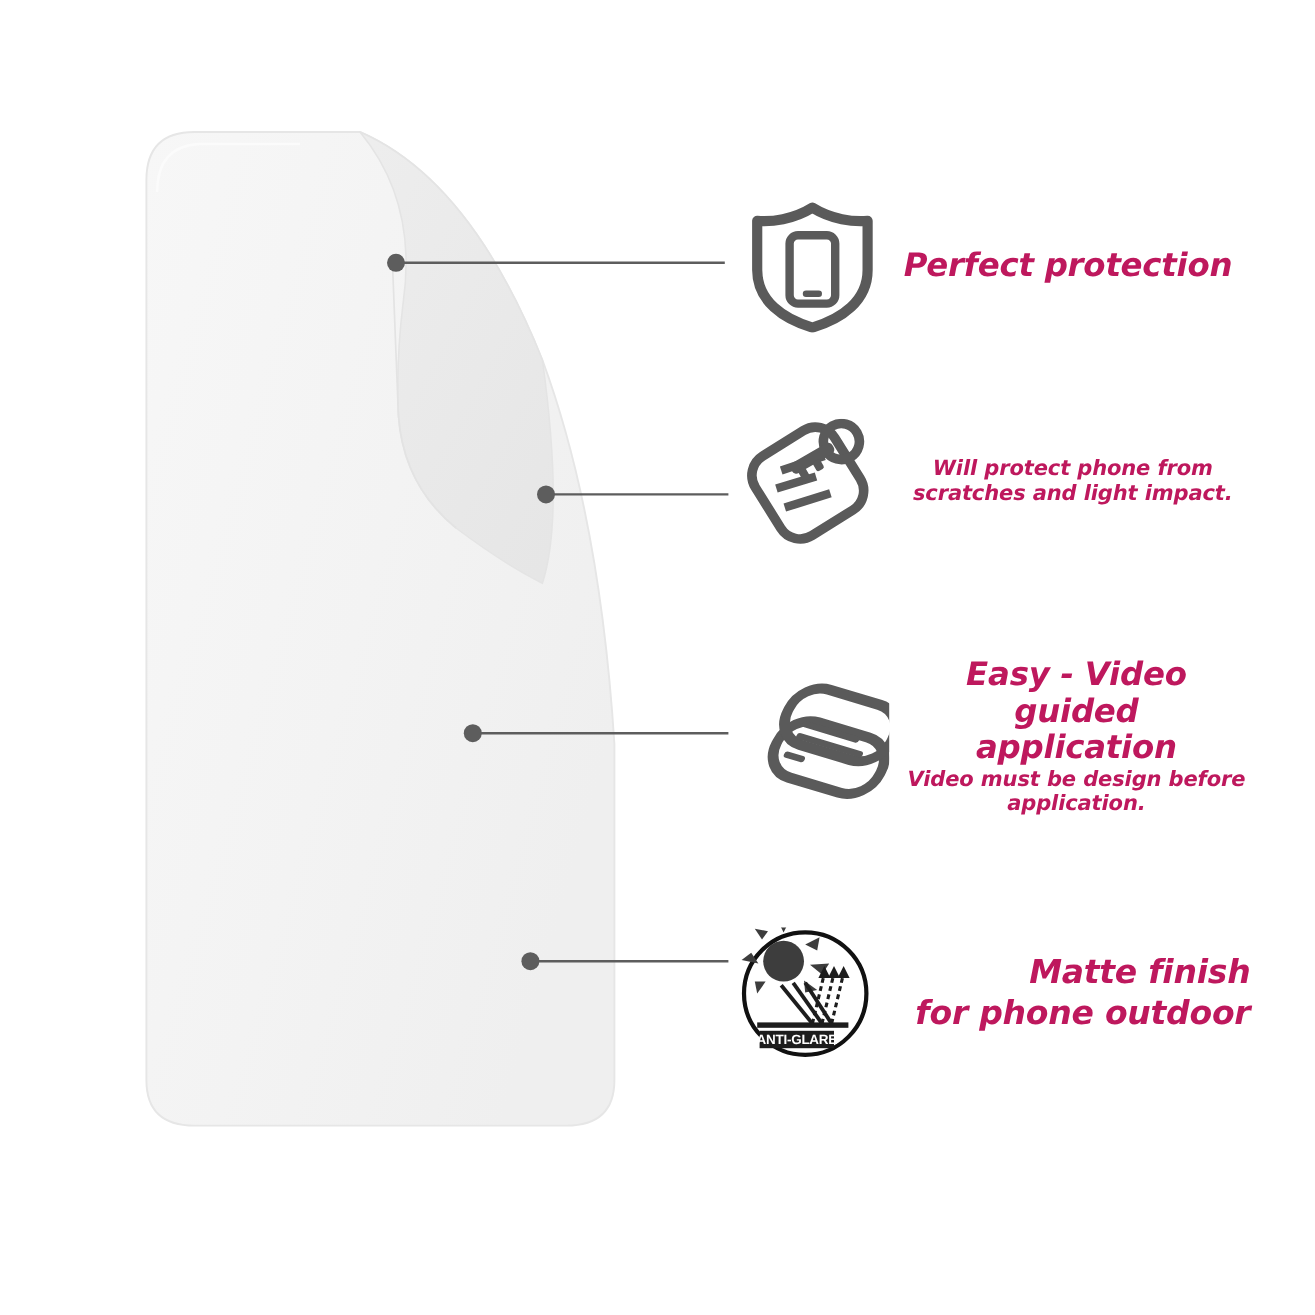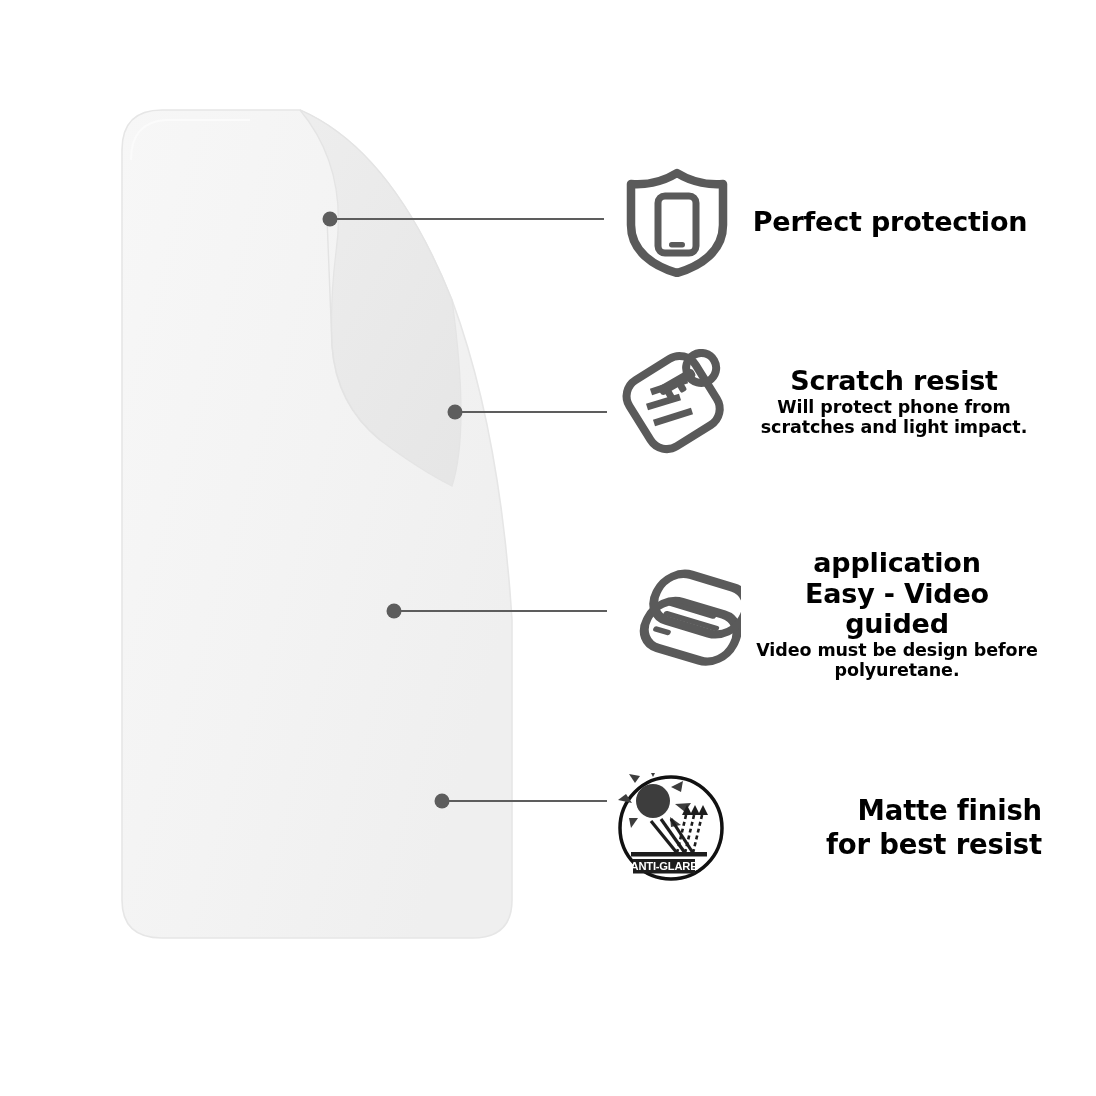--- a/index.html
+++ b/index.html
@@ -49,22 +49,23 @@
   .feature-icon {
     flex: 0 0 auto;
     display: flex;
     align-items: center;
     justify-content: center;
     text-align: right;
   }
   .feature-text {
     flex: 1 1 auto;
     text-align: center;
-    color: #000000;
+    color: #be185d;
     line-height: 1.13;
+    font-style: italic;
   }
   .ft-title {
     font-weight: bold;
     font-size: 27px;
     letter-spacing: -0.2px;
     white-space: nowrap;
   }
   .ft-title.wrap {
     white-space: normal;
   }
@@ -194,21 +195,20 @@
         </g>
         <g transform="rotate(-30 78 30)">
           <circle cx="88" cy="23" r="15" fill="none" stroke="#5a5a5a" stroke-width="8"></circle>
           <rect x="40" y="18" width="40" height="10" rx="4" fill="#5a5a5a"></rect>
           <rect x="44" y="26" width="7" height="10" rx="2" fill="#5a5a5a"></rect>
           <rect x="58" y="26" width="7" height="9" rx="2" fill="#5a5a5a"></rect>
         </g>
       </svg>
     </div>
     <div class="feature-text">
-      <div class="ft-title">Scratch resist</div>
       <div class="ft-sub">
         <span class="ft-line">Will protect phone from</span>
         <span class="ft-line">scratches and light impact.</span>
       </div>
     </div>
   </div>
 
   <div class="feature-row" id="row-easy">
     <div class="feature-icon">
       <svg width="118" height="110" viewBox="0 0 118 110">
@@ -218,26 +218,26 @@
           <g stroke="#5a5a5a" stroke-width="5" stroke-linecap="round">
             <line x1="62" y1="26" x2="104" y2="26"></line>
             <line x1="62" y1="36" x2="112" y2="36"></line>
             <line x1="60" y1="52" x2="72" y2="52"></line>
           </g>
         </g>
       </svg>
     </div>
     <div class="feature-text">
       <div class="ft-title wrap">
+        <span class="ft-line">Easy - Video guided</span>
         <span class="ft-line">application</span>
-        <span class="ft-line">Easy - Video guided</span>
       </div>
       <div class="ft-sub">
         <span class="ft-line">Video must be design before</span>
-        <span class="ft-line">polyuretane.</span>
+        <span class="ft-line">application.</span>
       </div>
     </div>
   </div>
 
   <div class="feature-row" id="row-matte">
     <div class="feature-icon">
       <svg width="112" height="110" viewBox="0 0 112 110">
         <circle cx="56" cy="55" r="51" fill="none" stroke="#111111" stroke-width="3.5"></circle>
 
         <circle cx="38" cy="28" r="17" fill="#3d3d3d"></circle>
@@ -271,18 +271,18 @@
 
         <rect x="16" y="79" width="76" height="4.5" fill="#1d1d1d"></rect>
 
         <rect x="18" y="86" width="62" height="14.5" fill="#1d1d1d"></rect>
         <text x="49" y="97.2" text-anchor="middle" fill="#ffffff" font-family="Liberation Sans, sans-serif" font-size="11.2" font-weight="bold" letter-spacing="-0.2">ANTI-GLARE</text>
       </svg>
     </div>
     <div class="feature-text">
       <div class="ft-title wrap">
         <span class="ft-line">Matte finish</span>
-        <span class="ft-line">for best resist</span>
+        <span class="ft-line">for phone outdoor</span>
       </div>
     </div>
   </div>
 
 </div>
 
 </body></html>

